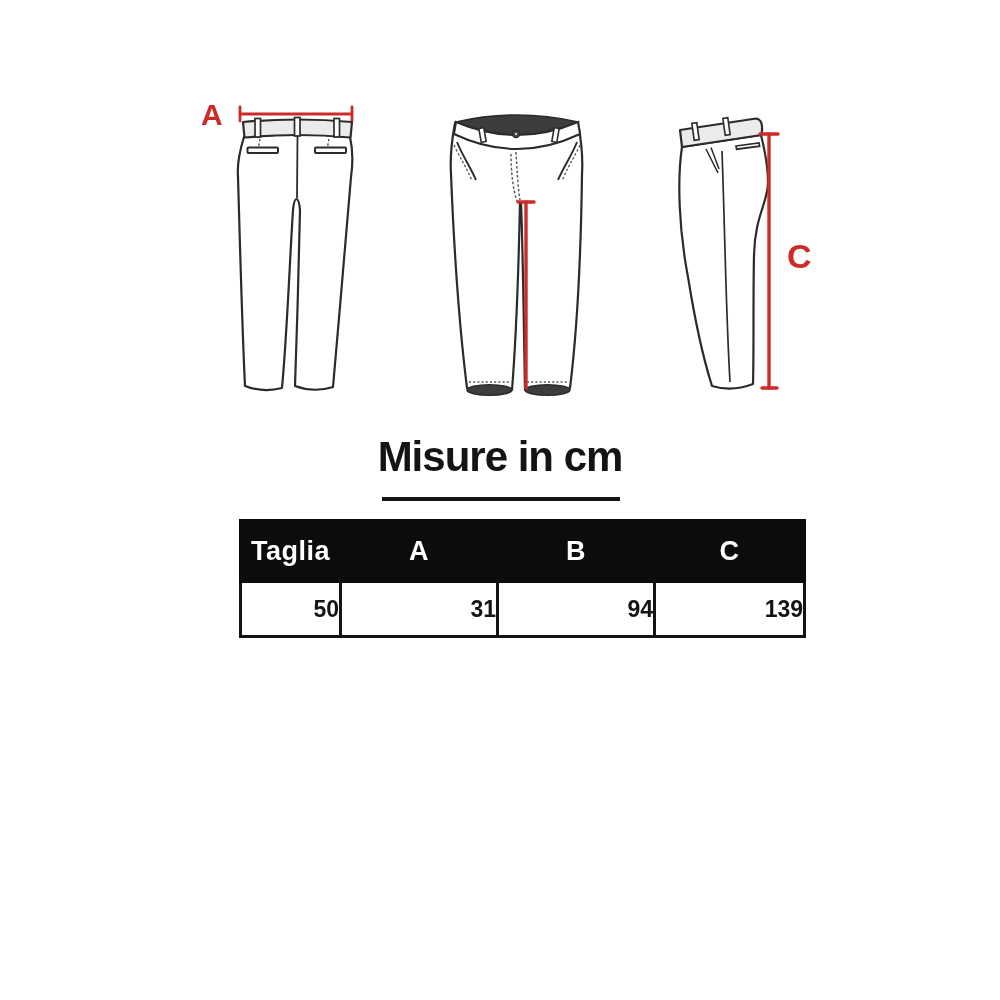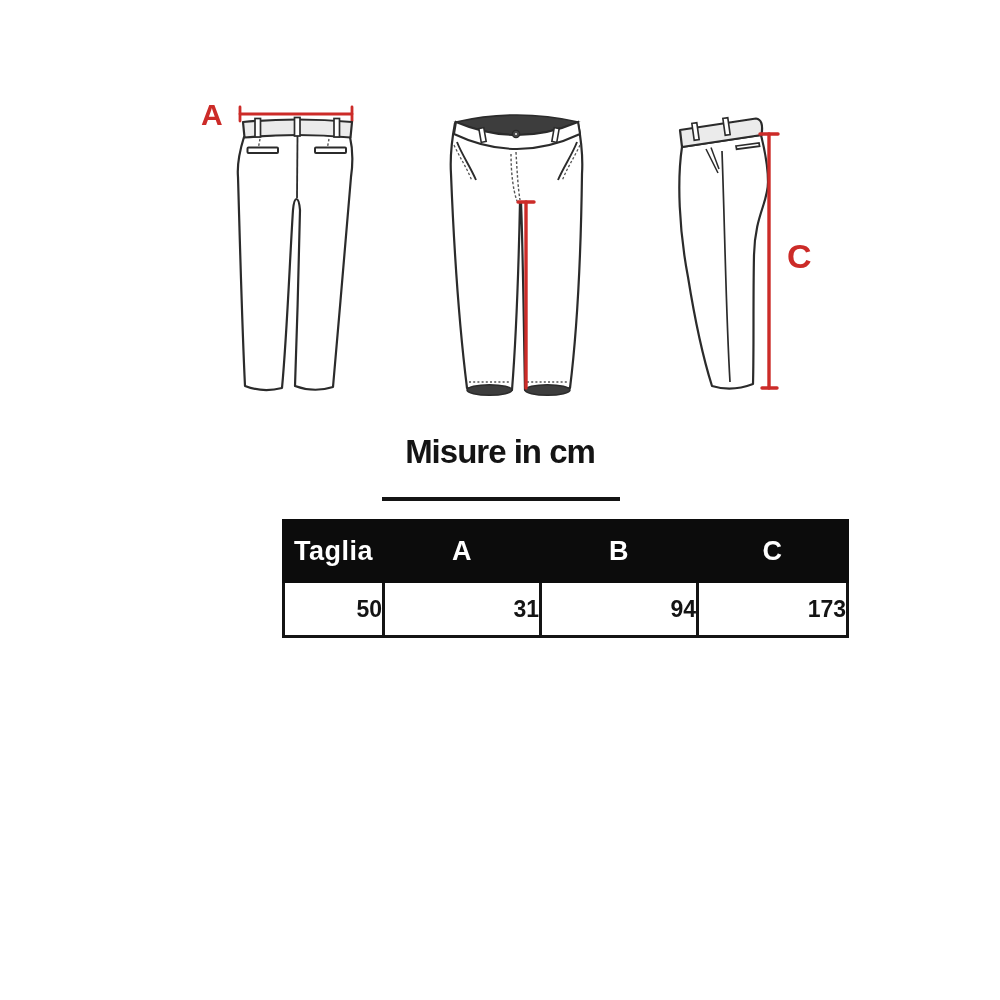--- a/index.html
+++ b/index.html
@@ -10,26 +10,26 @@
   .abs{position:absolute;}
   .measure-label{
     position:absolute;color:#cc2b28;font-weight:800;line-height:1;
     font-family:"Liberation Sans", sans-serif;
   }
   .label-a{left:201px;top:100px;font-size:30px;}
   .label-b{left:542px;top:238px;font-size:37px;}
   .label-c{left:787px;top:239px;font-size:34px;}
   .page-title{
     position:absolute;left:0;top:434px;width:1000px;text-align:center;
-    font-size:33px;font-weight:800;letter-spacing:-1px;color:#141414;line-height:1.1;
+    font-size:42px;font-weight:800;letter-spacing:-1px;color:#141414;line-height:1.1;
   }
   .title-divider{
     position:absolute;left:382px;top:497px;width:238px;height:4px;background:#141414;
   }
-  .size-table-wrap{position:absolute;left:239px;top:519px;width:564px;margin-left:43px;}
+  .size-table-wrap{position:absolute;left:239px;top:519px;width:564px;}
   table.size-table{
     width:564px;border-collapse:collapse;table-layout:fixed;
     font-family:"Liberation Sans", sans-serif;
   }
   table.size-table th{
     background:#0c0c0c;color:#ffffff;font-size:27px;font-weight:700;
     height:58px;text-align:center;vertical-align:middle;
     border:3px solid #0c0c0c;padding:0;letter-spacing:0.5px;
   }
   table.size-table td{
@@ -197,19 +197,19 @@
           <th>A</th>
           <th>B</th>
           <th>C</th>
         </tr>
       </thead>
       <tbody>
         <tr>
           <td>50</td>
           <td>31</td>
           <td>94</td>
-          <td>173</td>
+          <td>139</td>
         </tr>
       </tbody>
     </table>
   </div>
 
 </div>
 
 </body></html>

